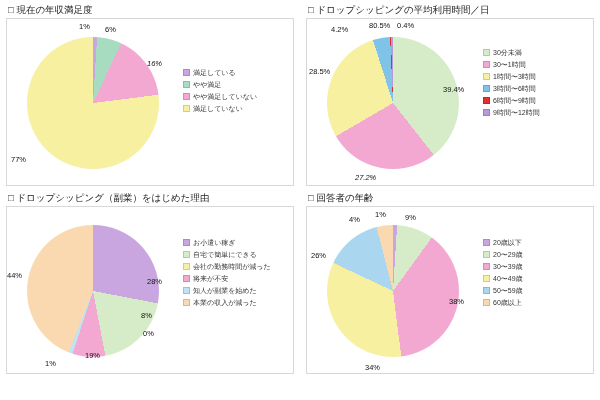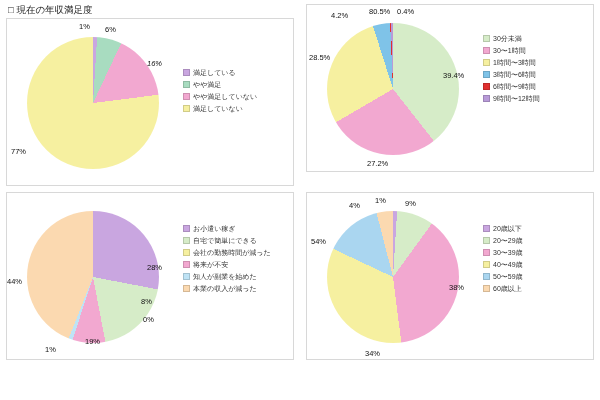--- a/index.html
+++ b/index.html
@@ -83,21 +83,21 @@
     <div class="chart-box">
       <div class="pie-wrap">
         <div class="pie" style="background:conic-gradient(
                #c9a6e0 0deg 3.6deg,
                #a8dcc0 3.6deg 25.2deg,
                #f2a8d0 25.2deg 82.8deg,
                #f6f0a0 82.8deg 360deg);"></div>
         <div class="dlabel" style="left:66px;top:-1px;">1%</div>
         <div class="dlabel" style="left:92px;top:2px;">6%</div>
         <div class="dlabel" style="left:134px;top:36px;font-style:italic;">16%</div>
-        <div class="dlabel" style="left:-2px;top:124px;">77%</div>
+        <div class="dlabel" style="left:-2px;top:132px;">77%</div>
       </div>
       <div class="legend" style="left:176px;top:48px;">
         <div class="legend-row">
           <span class="swatch" style="background:#c9a6e0;"></span>
           <span>満足している</span>
         </div>
         <div class="legend-row">
           <span class="swatch" style="background:#a8dcc0;"></span>
           <span>やや満足</span>
         </div>
@@ -107,31 +107,32 @@
         </div>
         <div class="legend-row">
           <span class="swatch" style="background:#f6f0a0;"></span>
           <span>満足していない</span>
         </div>
       </div>
     </div>
   </div>
 
   <div class="panel">
+    <div class="panel-title">□ ドロップシッピングの平均利用時間／日</div>
     <div class="chart-box">
       <div class="pie-wrap">
         <div class="pie" style="background:conic-gradient(
                #d6ecc8 0deg 141.84deg,
                #f2a8d0 141.84deg 239.76deg,
                #f6f0a0 239.76deg 342.36deg,
                #7fc3e8 342.36deg 357.48deg,
                #e03030 357.48deg 358.2deg,
                #b89ad8 358.2deg 360deg);"></div>
         <div class="dlabel" style="left:130px;top:62px;">39.4%</div>
-        <div class="dlabel" style="left:54px;top:150px;">27.2%</div>
+        <div class="dlabel" style="left:42px;top:150px;font-style:italic;">27.2%</div>
         <div class="dlabel" style="left:-4px;top:44px;text-align:center;">28.5%</div>
         <div class="dlabel" style="left:18px;top:2px;">4.2%</div>
         <div class="dlabel" style="left:56px;top:-2px;">80.5%</div>
         <div class="dlabel" style="left:84px;top:-2px;">0.4%</div>
       </div>
       <div class="legend" style="left:176px;top:28px;">
         <div class="legend-row">
           <span class="swatch" style="background:#d6ecc8;"></span>
           <span>30分未満</span>
         </div>
@@ -153,35 +154,36 @@
         </div>
         <div class="legend-row">
           <span class="swatch" style="background:#b89ad8;"></span>
           <span>9時間〜12時間</span>
         </div>
       </div>
     </div>
   </div>
 
   <div class="panel">
+    <div class="panel-title">□ ドロップシッピング（副業）をはじめた理由</div>
     <div class="chart-box">
       <div class="pie-wrap">
         <div class="pie" style="background:conic-gradient(
                #c9a6e0 0deg 100.8deg,
                #d6ecc8 100.8deg 169.2deg,
                #f6f0a0 169.2deg 169.2deg,
                #f2a8d0 169.2deg 198deg,
                #bfe3f5 198deg 201.6deg,
                #fbd9b0 201.6deg 360deg);"></div>
         <div class="dlabel" style="left:134px;top:38px;margin-top:28px;">28%</div>
         <div class="dlabel" style="left:72px;top:140px;">19%</div>
         <div class="dlabel" style="left:130px;top:118px;">0%</div>
         <div class="dlabel" style="left:128px;top:100px;">8%</div>
         <div class="dlabel" style="left:32px;top:148px;">1%</div>
-        <div class="dlabel" style="left:-6px;top:80px;">44%</div>
+        <div class="dlabel" style="left:-6px;top:60px;">44%</div>
       </div>
       <div class="legend" style="left:176px;top:30px;">
         <div class="legend-row">
           <span class="swatch" style="background:#c9a6e0;"></span>
           <span>お小遣い稼ぎ</span>
         </div>
         <div class="legend-row">
           <span class="swatch" style="background:#d6ecc8;"></span>
           <span>自宅で簡単にできる</span>
         </div>
@@ -199,34 +201,35 @@
         </div>
         <div class="legend-row">
           <span class="swatch" style="background:#fbd9b0;"></span>
           <span>本業の収入が減った</span>
         </div>
       </div>
     </div>
   </div>
 
   <div class="panel">
+    <div class="panel-title">□ 回答者の年齢</div>
     <div class="chart-box">
       <div class="pie-wrap">
         <div class="pie" style="background:conic-gradient(
                #c9a6e0 0deg 3.6deg,
                #d6ecc8 3.6deg 36deg,
                #f2a8d0 36deg 172.8deg,
                #f6f0a0 172.8deg 295.2deg,
                #aad6f0 295.2deg 345.6deg,
                #fbd9b0 345.6deg 360deg);"></div>
         <div class="dlabel" style="left:62px;top:-1px;">1%</div>
         <div class="dlabel" style="left:92px;top:2px;">9%</div>
         <div class="dlabel" style="left:136px;top:86px;">38%</div>
         <div class="dlabel" style="left:52px;top:152px;">34%</div>
-        <div class="dlabel" style="left:-2px;top:40px;">54%</div>
+        <div class="dlabel" style="left:-2px;top:40px;">26%</div>
         <div class="dlabel" style="left:36px;top:4px;">4%</div>
       </div>
       <div class="legend" style="left:176px;top:30px;">
         <div class="legend-row">
           <span class="swatch" style="background:#c9a6e0;"></span>
           <span>20歳以下</span>
         </div>
         <div class="legend-row">
           <span class="swatch" style="background:#d6ecc8;"></span>
           <span>20〜29歳</span>

